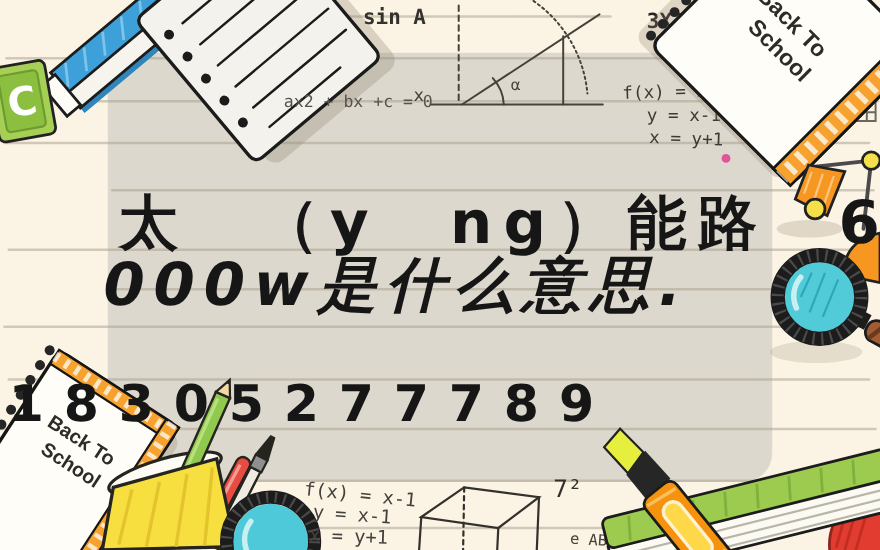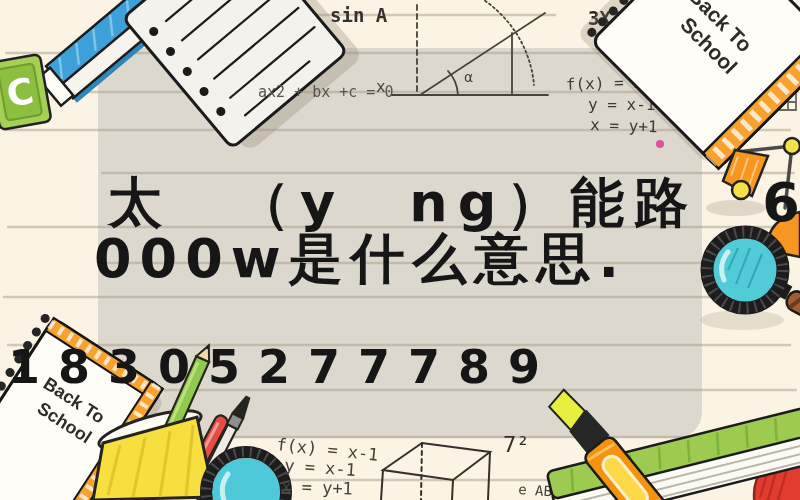--- a/index.html
+++ b/index.html
@@ -8,21 +8,21 @@
     background:#fbf3e3;
     font-family:"Liberation Sans",sans-serif;
   }
   .stage svg{position:absolute;left:0;top:0;}
   .marker{
     position:absolute;color:#161616;
     font-family:"DejaVu Sans",sans-serif;font-weight:800;
     white-space:nowrap;line-height:1;
   }
   .title-1{left:108px;top:176px;font-size:54px;letter-spacing:10px;}
-  .title-2{left:94px;top:232px;font-size:54px;letter-spacing:8px;}
+  .title-2{left:94px;top:232px;font-size:54px;letter-spacing:8px;font-style:italic;}
   .digits{left:8px;top:344px;font-size:46px;letter-spacing:18px;}
   .sketch{font-family:"DejaVu Sans Mono",monospace;}
 </style>
 </head>
 <body>
 
 <div class="stage">
 
 <svg width="800" height="500" viewBox="0 0 800 500">
 

